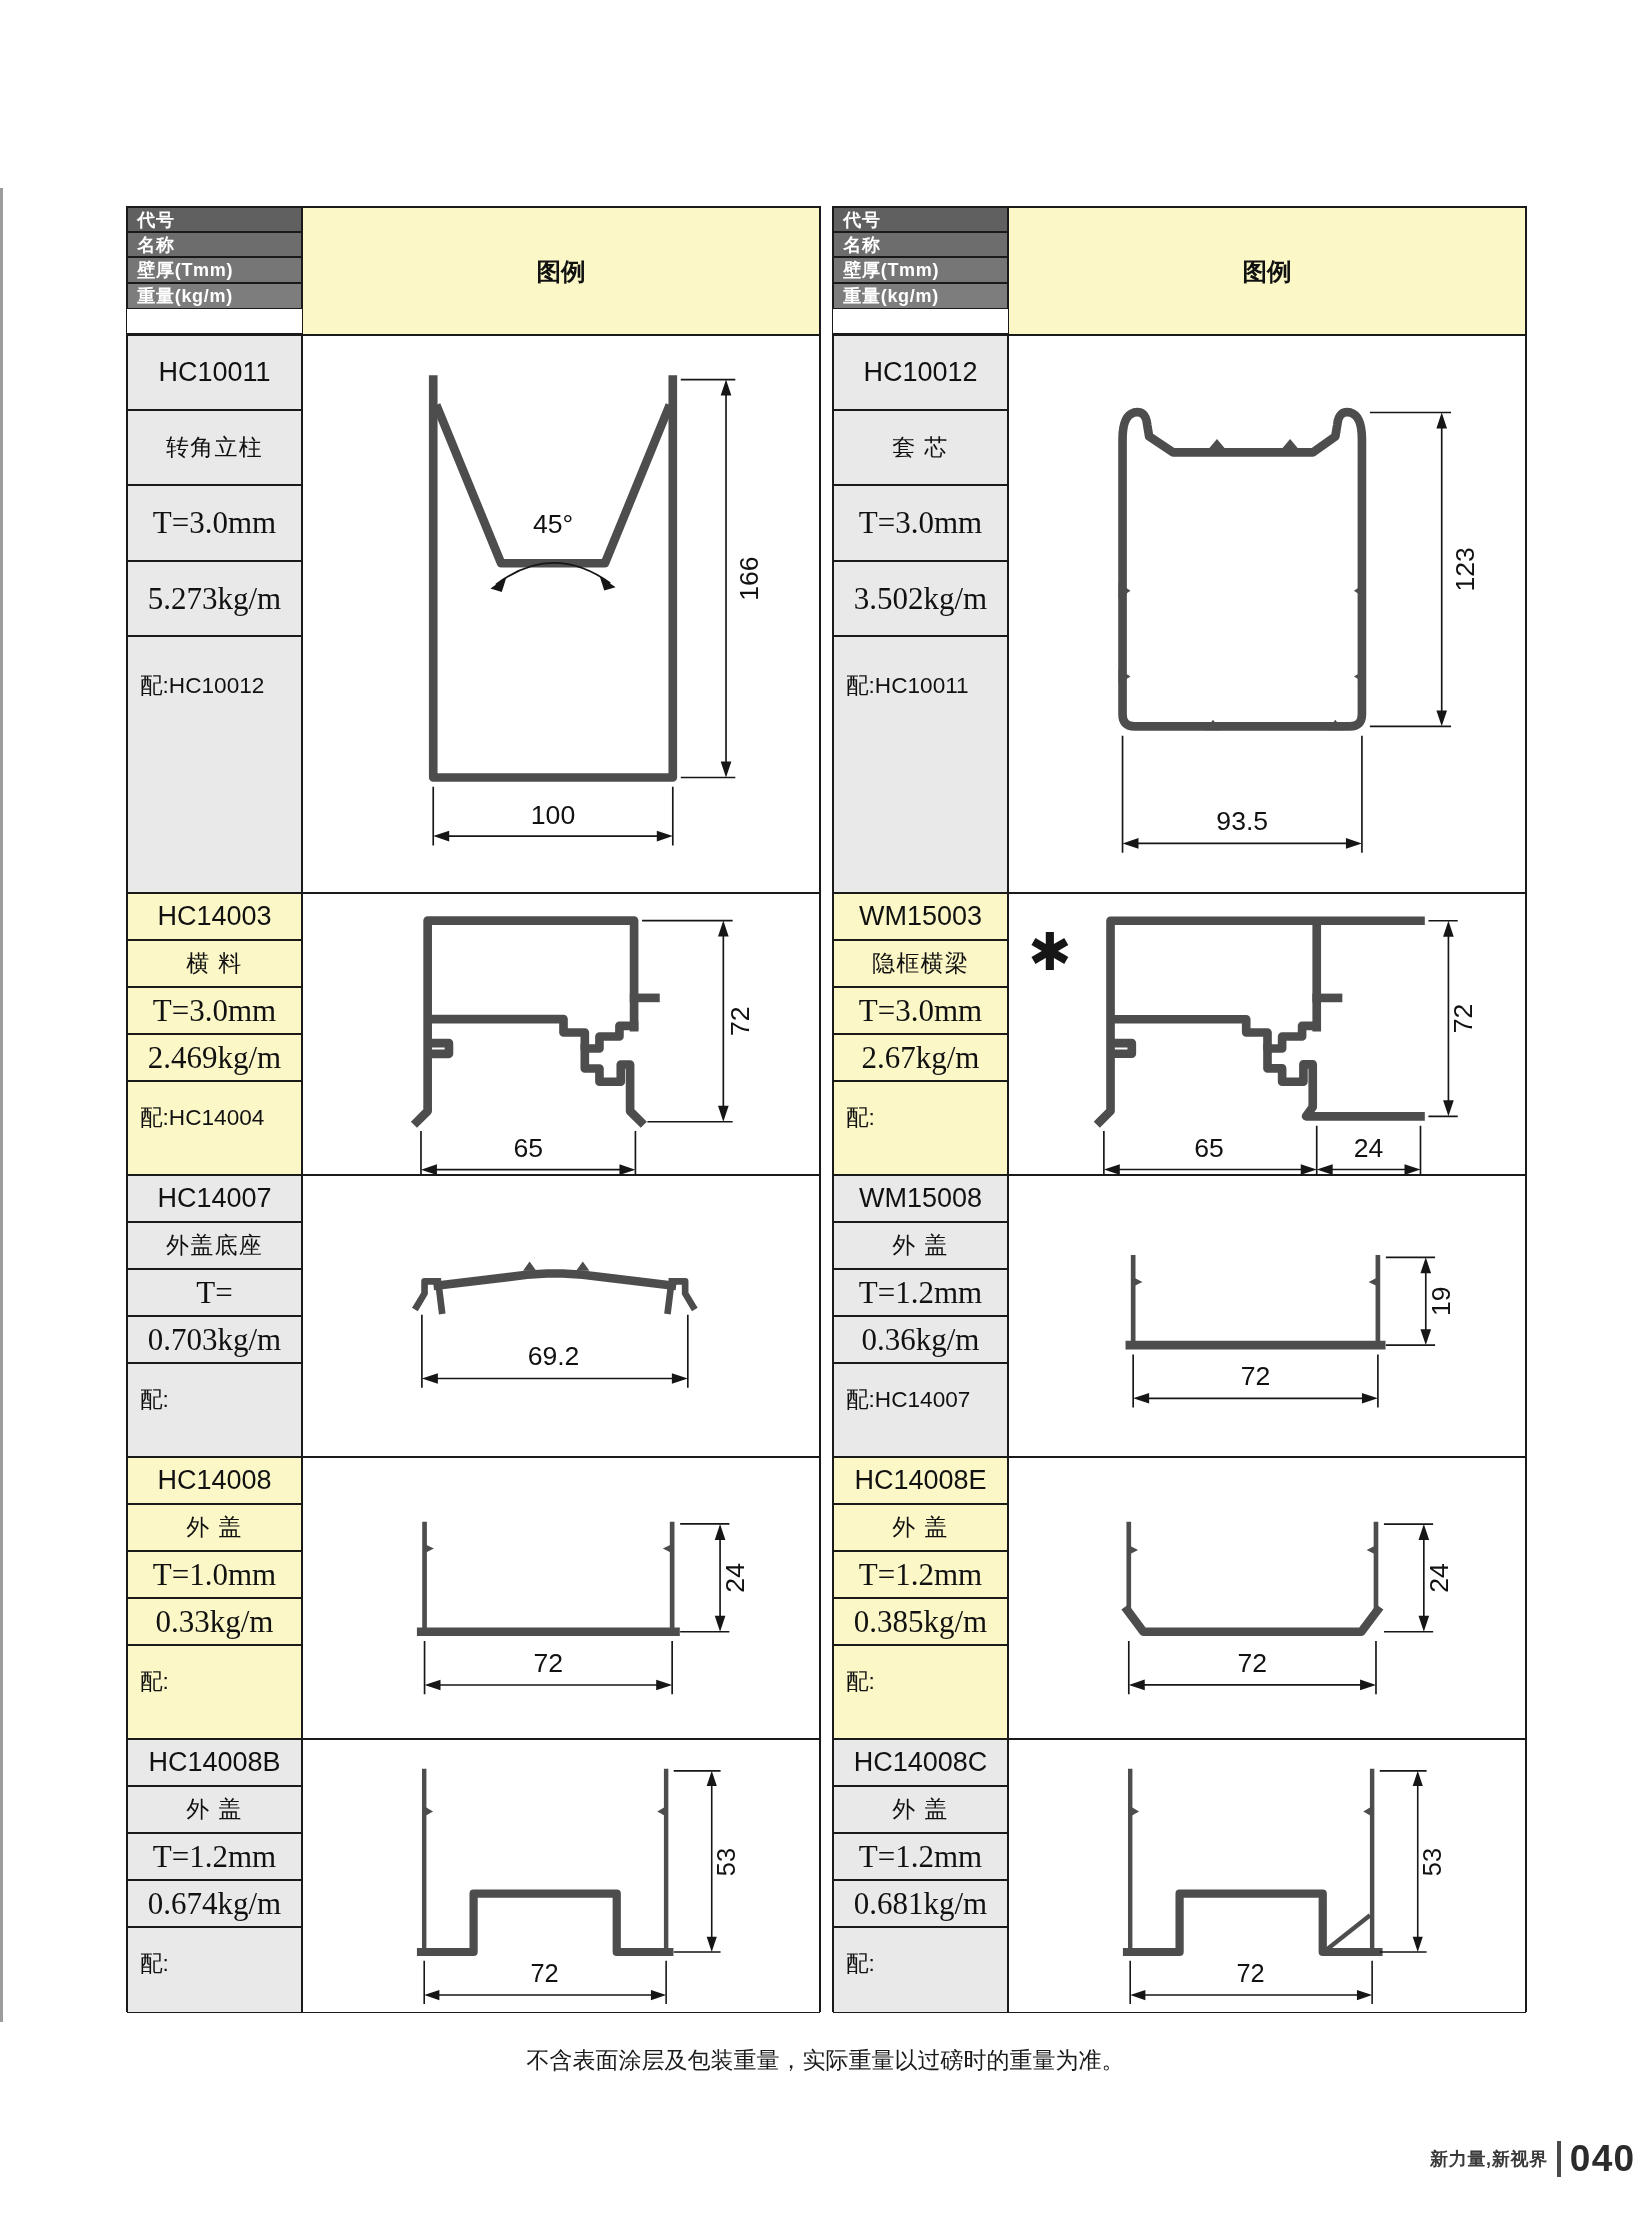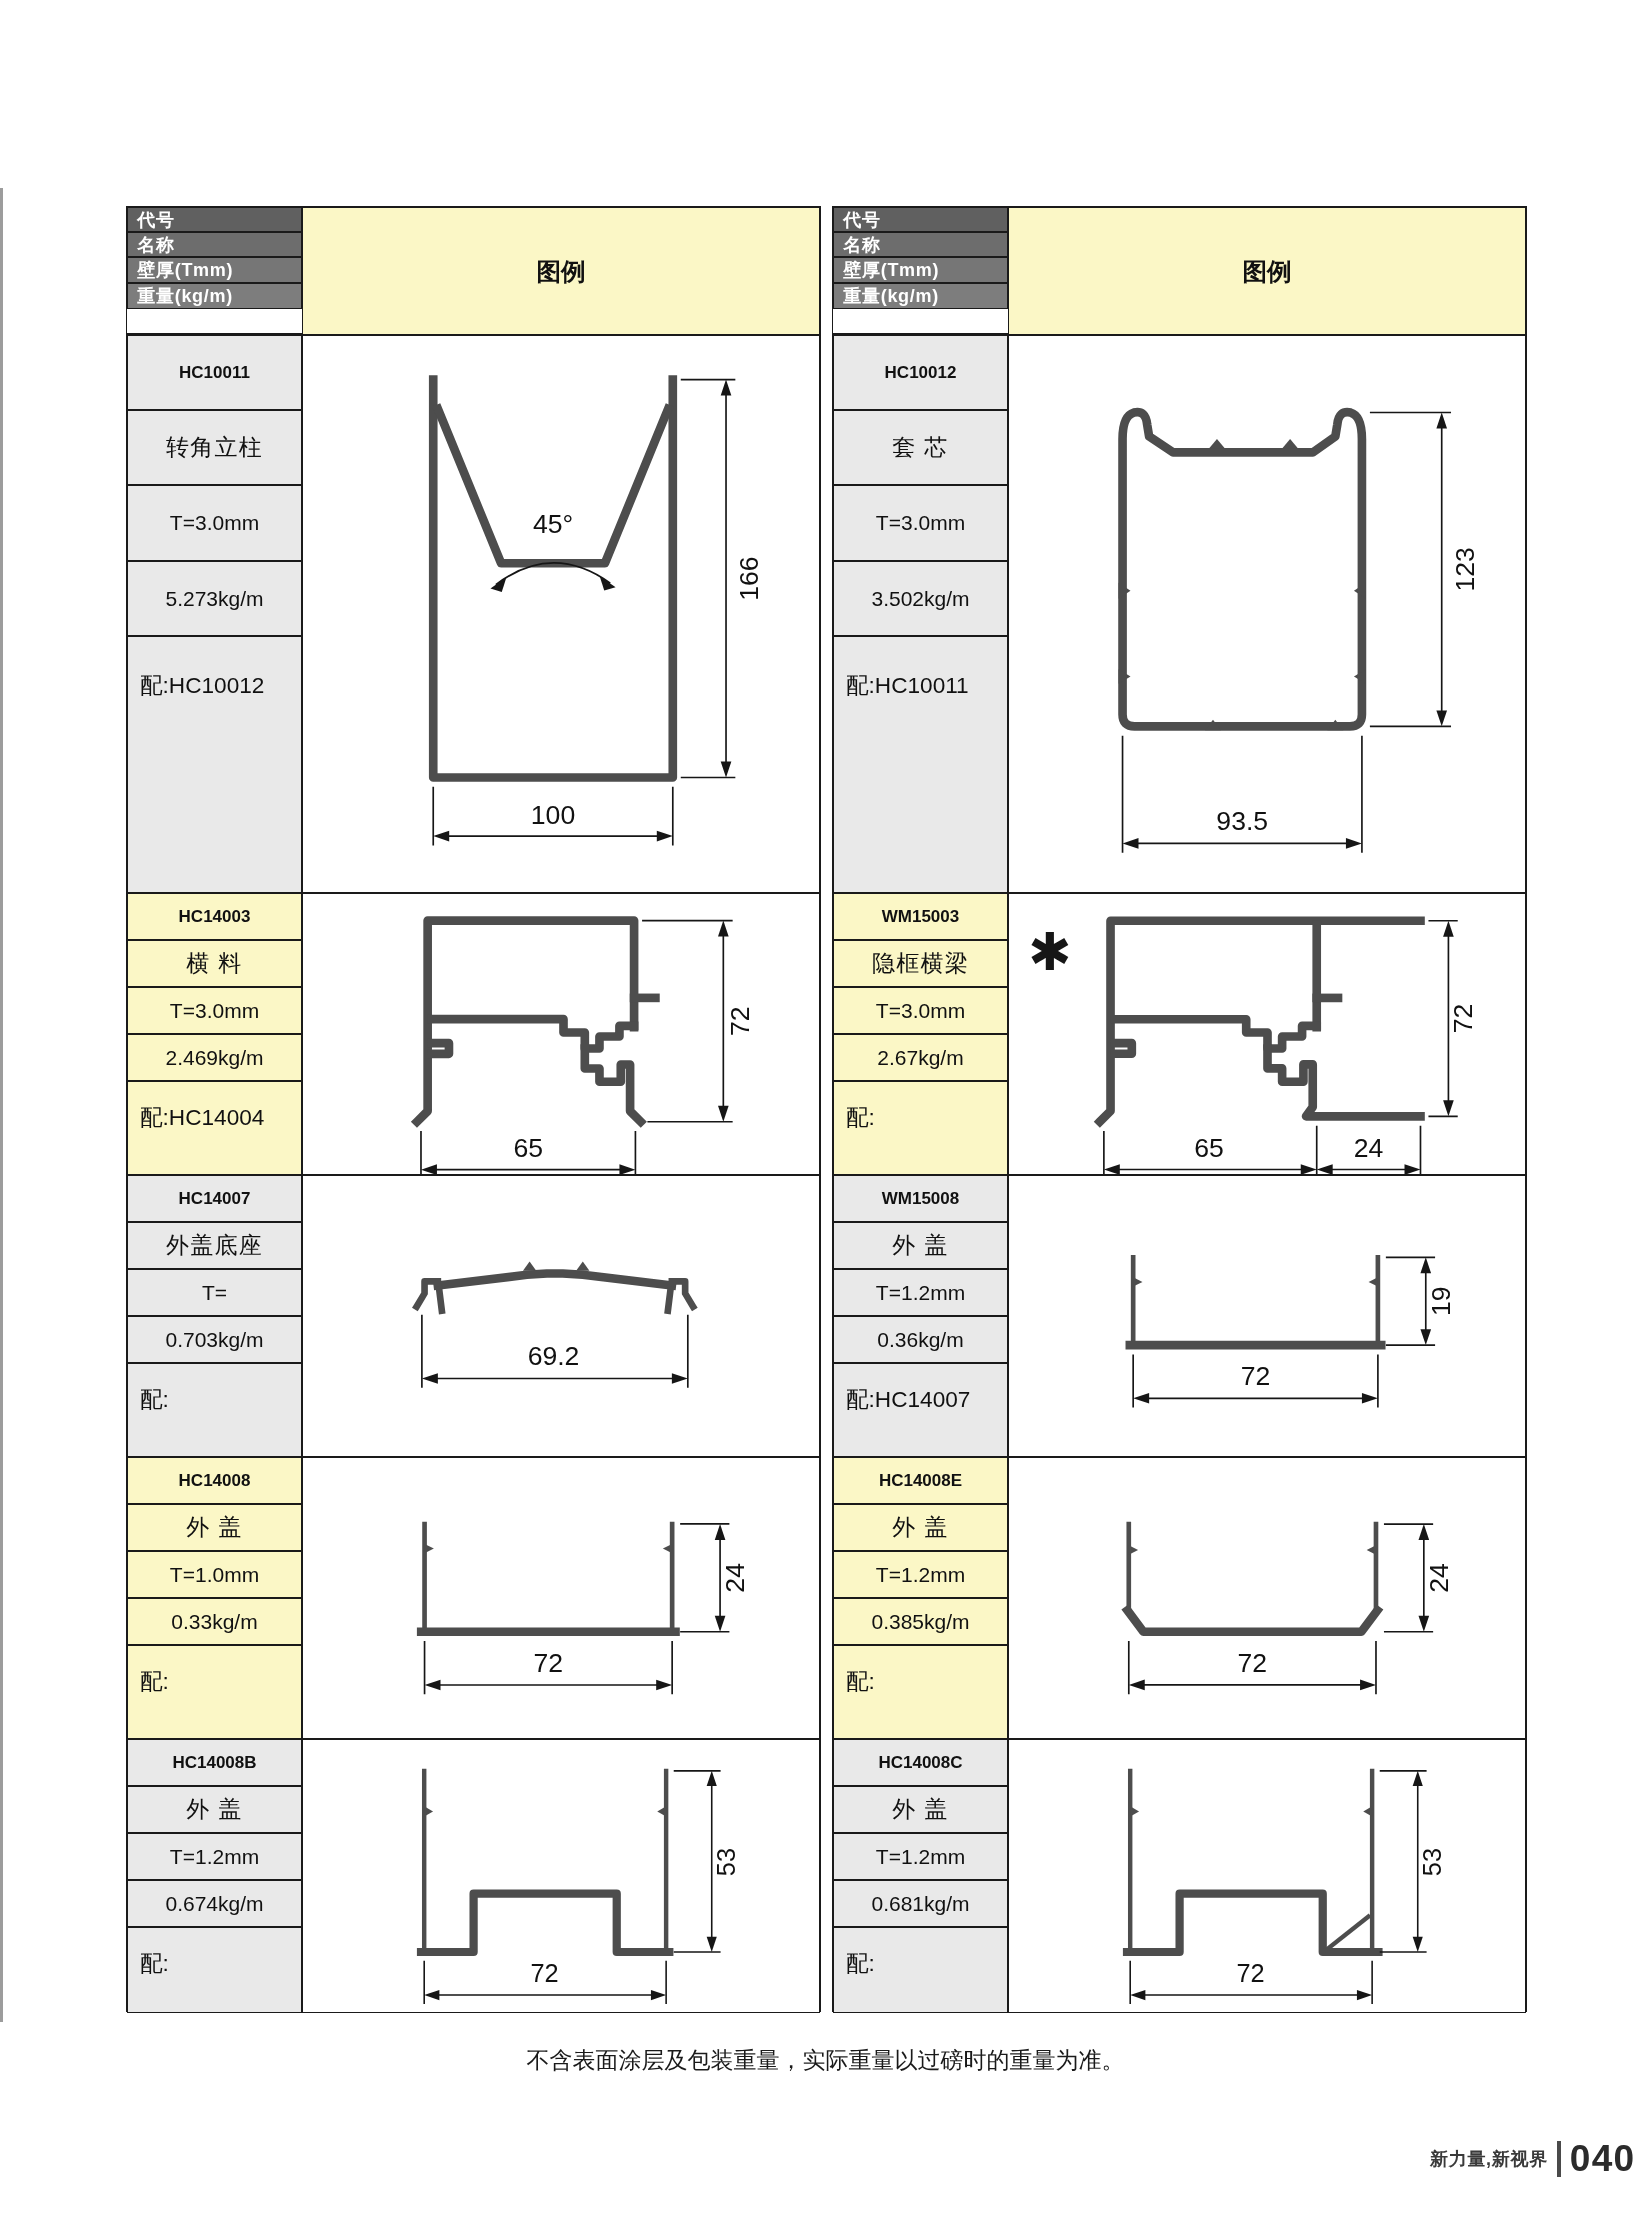--- a/index.html
+++ b/index.html
@@ -11,23 +11,23 @@
              grid-template-columns:175px 1fr;
              grid-template-rows:25px 25px 26px 26px 26px 75px 75px 76px 75px 257px 47px 47px 47px 47px 94px 47px 47px 47px 47px 94px 47px 47px 47px 47px 94px 47px 47px 47px 47px 86px;
              border:1.3px solid #1a1a1a;background:#fff;}
   .cell{box-sizing:border-box;border:0.7px solid #1a1a1a;display:flex;align-items:center;justify-content:center;overflow:hidden;}
   .hrow{grid-column:1;justify-content:flex-start;padding-left:9.3px;}
   .hrow span{color:#fff;font-weight:bold;font-size:18px;letter-spacing:0.7px;}
   .h1{background:#606060;} .h2{background:#6d6d6d;} .h3{background:#767676;} .h4{background:#7d7d7d;} .h5{background:#686868;margin-top:24px;}
   .legend{grid-column:2;grid-row:1 / span 5;background:#fbf7c6;font-size:24.6px;font-weight:bold;}
   .sec-gray{background:#e9e9e9;}
   .sec-yellow{background:#fbf7c6;}
-  .code{font-weight:bold;font-size:17px;}
+  .code{font-weight:normal;font-size:27px;}
   .name{font-size:23px;letter-spacing:1.3px;}
-  .spec{font-size:21px;}
+  .spec{font-size:31px;font-family:Liberation Serif, serif;}
   .mate{font-size:22.6px;justify-content:flex-start;align-items:flex-start;padding:20px 0 0 12px;}
   .mate.tall{padding-top:33px;}
   .draw{grid-column:2;background:#fff;position:relative;}
 
   
   .pf{fill:none;stroke:#4d4d4d;stroke-width:13;stroke-linejoin:round;stroke-linecap:square;}
   .pf2{fill:none;stroke:#4d4d4d;stroke-width:10;stroke-linejoin:round;stroke-linecap:square;}
   .pf3{fill:none;stroke:#4d4d4d;stroke-width:13;stroke-linejoin:round;stroke-linecap:square;}
   .pw{fill:none;stroke:#4d4d4d;stroke-width:7;stroke-linejoin:round;stroke-linecap:square;}
   .pk{fill:#4d4d4d;}

